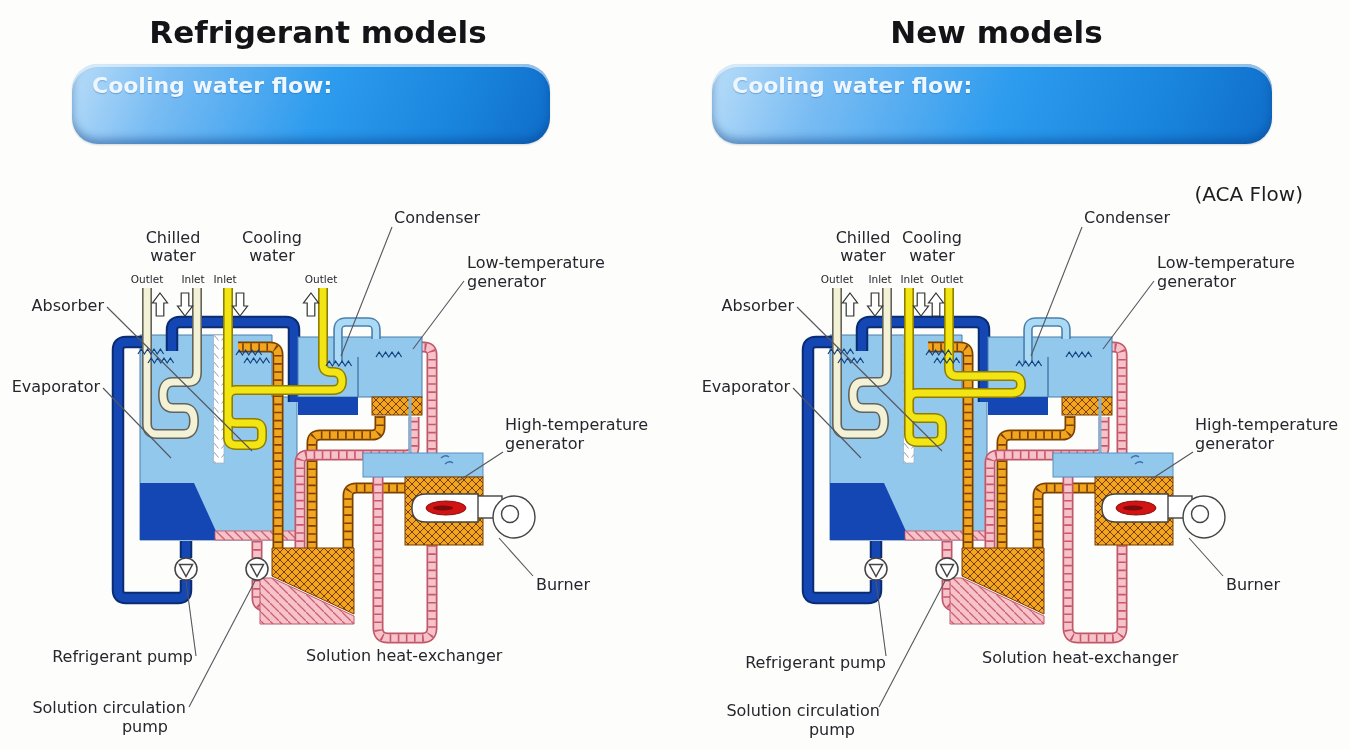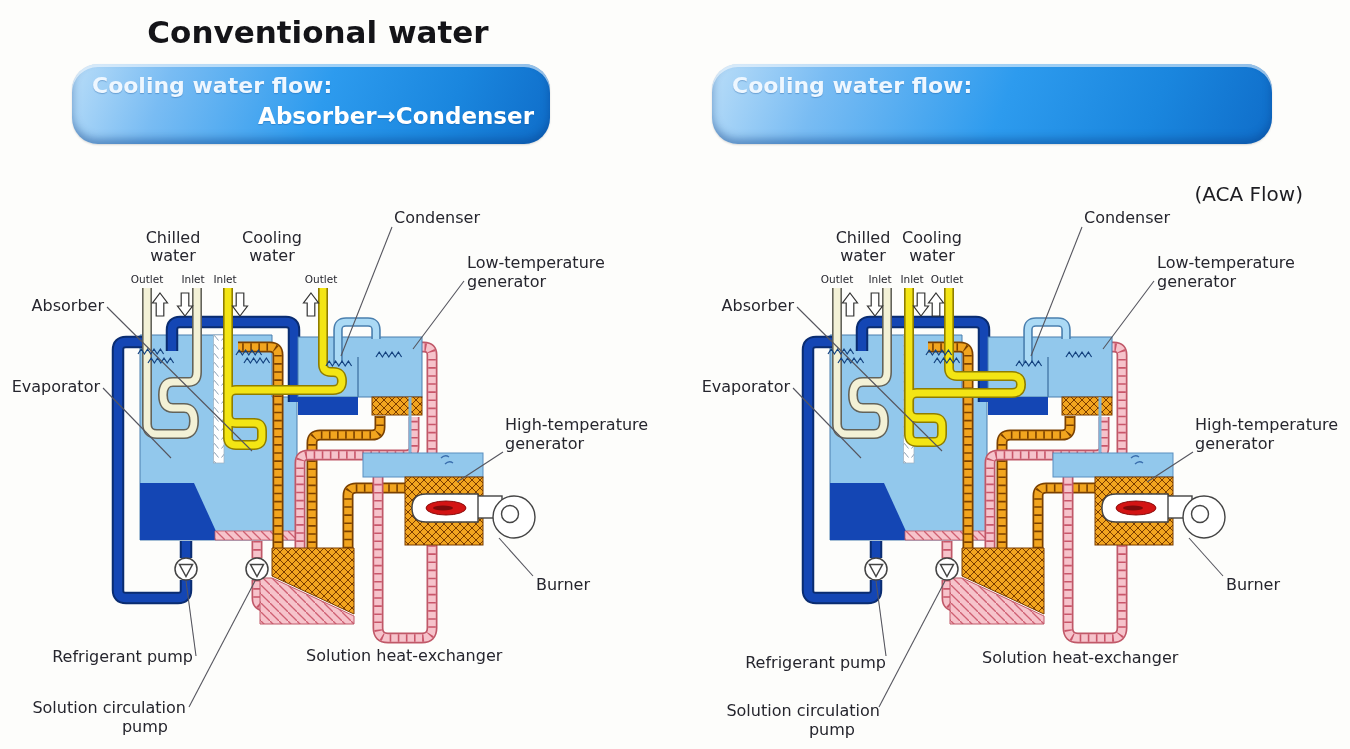--- a/index.html
+++ b/index.html
@@ -45,25 +45,25 @@
   .spray{stroke:#12407e;stroke-width:1.2;fill:none;}
   .arr{fill:#fff;stroke:#333;stroke-width:1.2;}
   .pumpS{fill:#fff;stroke:#444;stroke-width:1.5;}
   .white{fill:#fff;stroke:#444;stroke-width:1.4;}
 </style>
 </head>
 <body>
 
 <div id="page">
 
-  <div class="title" id="title-left">Conventional water</div>
+  <div class="title" id="title-left">Refrigerant models</div>
+  <div class="title" id="title-right">New models</div>
 
   <div class="banner" id="banner-left">
     <div class="banner-l1">Cooling water flow:</div>
-    <div class="banner-l2">Absorber→Condenser</div>
   </div>
   <div class="banner" id="banner-right">
     <div class="banner-l1">Cooling water flow:</div>
   </div>
 
   <div id="aca">(ACA Flow)</div>
 
   <svg id="svg-left" width="660" height="749" viewBox="0 0 660 749">
     <defs>
       <pattern id="xh" width="8" height="8" patternUnits="userSpaceOnUse">

